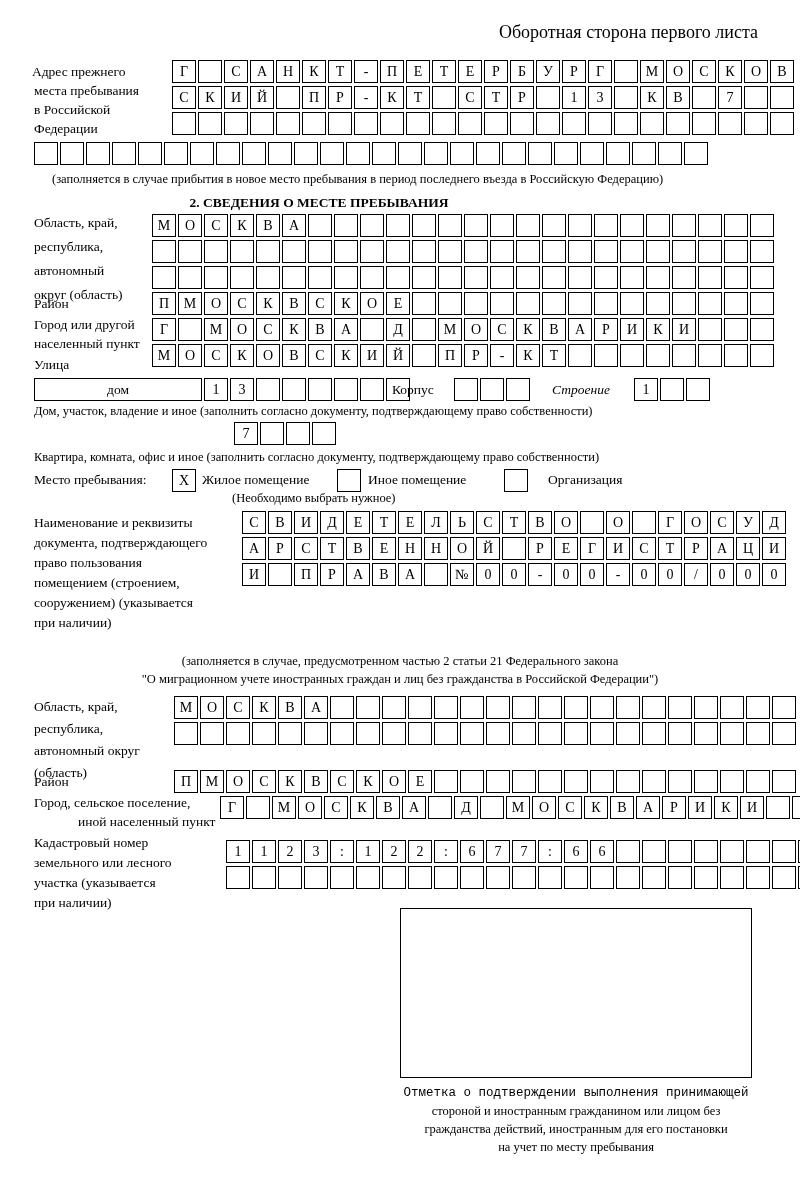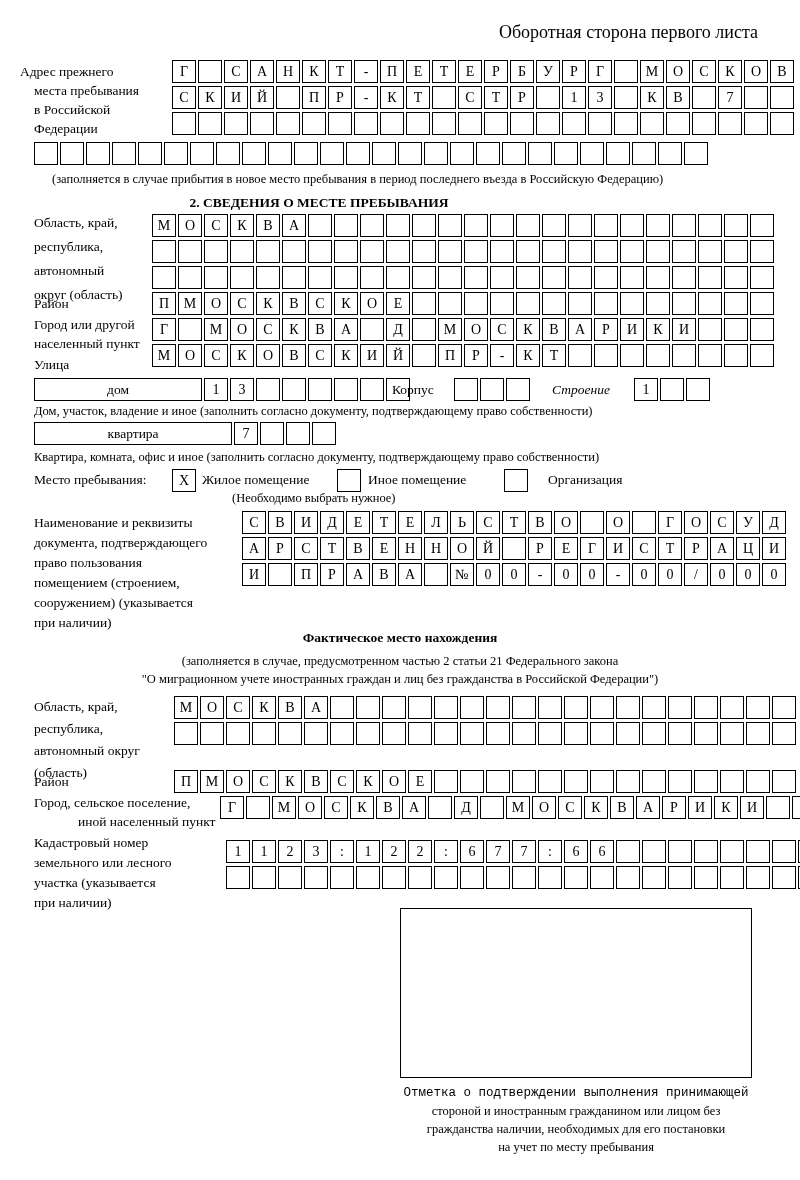--- a/index.html
+++ b/index.html
@@ -51,21 +51,21 @@
   }
   .cap{position:absolute;font-size:12.5px;text-align:center;line-height:16px;}
 </style>
 </head>
 <body>
 
 <div class="page">
 
   <div class="hdr-right">Оборотная сторона первого листа</div>
 
-  <div class="lbl" style="left:20px;top:63px;">Адрес прежнего</div>
+  <div class="lbl" style="left:32px;top:63px;">Адрес прежнего</div>
   <div class="lbl" style="left:34px;top:82px;">места пребывания</div>
   <div class="lbl" style="left:34px;top:101px;text-align:center;">в Российской</div>
   <div class="lbl" style="left:34px;top:120px;">Федерации</div>
 
   <div class="boxrow" id="prev-row-0" style="left:172px;top:60px;">
       <div class="bx">Г</div>
       <div class="bx"></div>
       <div class="bx">С</div>
       <div class="bx">А</div>
       <div class="bx">Н</div>
@@ -362,21 +362,20 @@
     </div>
   <div class="lbl" style="left:552px;top:381px;font-style:italic;">Строение</div>
   <div class="boxrow" id="s2-stroenie" style="left:634px;top:378px;">
       <div class="bx">1</div>
       <div class="bx"></div>
       <div class="bx"></div>
     </div>
 
   <div class="note" style="left:34px;top:404px;">Дом, участок, владение и иное (заполнить согласно документу, подтверждающему право собственности)</div>
 
-  <div class="wide-field" style="left:34px;top:422px;width:198px;">квартира</div>
   <div class="boxrow" id="s2-flat" style="left:234px;top:422px;">
       <div class="bx">7</div>
       <div class="bx"></div>
       <div class="bx"></div>
       <div class="bx"></div>
     </div>
   <div class="note" style="left:34px;top:450px;">Квартира, комната, офис и иное (заполнить согласно документу, подтверждающему право собственности)</div>
 
   <div class="lbl" style="left:34px;top:471px;">Место пребывания:</div>
   <div class="boxrow" id="stay-check-1" style="left:172px;top:469px;">
@@ -463,21 +462,20 @@
       <div class="bx">0</div>
       <div class="bx">-</div>
       <div class="bx">0</div>
       <div class="bx">0</div>
       <div class="bx">/</div>
       <div class="bx">0</div>
       <div class="bx">0</div>
       <div class="bx">0</div>
     </div>
 
-  <div class="center bold" style="left:0;top:630px;width:800px;font-size:13.5px;">Фактическое место нахождения</div>
   <div class="center" style="left:0;top:654px;width:800px;font-size:12.5px;">(заполняется в случае, предусмотренном частью 2 статьи 21 Федерального закона</div>
   <div class="center" style="left:0;top:672px;width:800px;font-size:12.5px;">"О миграционном учете иностранных граждан и лиц без гражданства в Российской Федерации")</div>
 
   <div class="lbl" style="left:34px;top:698px;">Область, край,</div>
   <div class="lbl" style="left:34px;top:720px;">республика,</div>
   <div class="lbl" style="left:34px;top:742px;">автономный округ</div>
   <div class="lbl" style="left:34px;top:764px;">(область)</div>
 
   <div class="boxrow" id="al-reg-0" style="left:174px;top:696px;">
       <div class="bx">М</div>
@@ -640,16 +638,16 @@
       <div class="bx"></div>
       <div class="bx"></div>
       <div class="bx"></div>
       <div class="bx"></div>
       <div class="bx"></div>
     </div>
 
   <div class="bigbox" style="left:400px;top:908px;width:352px;height:170px;"></div>
   <div class="cap" style="left:390px;top:1085px;width:372px;font-family:Liberation Mono, monospace;">Отметка о подтверждении выполнения принимающей</div>
   <div class="cap" style="left:390px;top:1103px;width:372px;">стороной и иностранным гражданином или лицом без</div>
-  <div class="cap" style="left:390px;top:1121px;width:372px;">гражданства наличии, необходимых для его постановки</div>
+  <div class="cap" style="left:390px;top:1121px;width:372px;">гражданства действий, иностранным для его постановки</div>
   <div class="cap" style="left:390px;top:1139px;width:372px;">на учет по месту пребывания</div>
 
 </div>
 
 </body></html>

